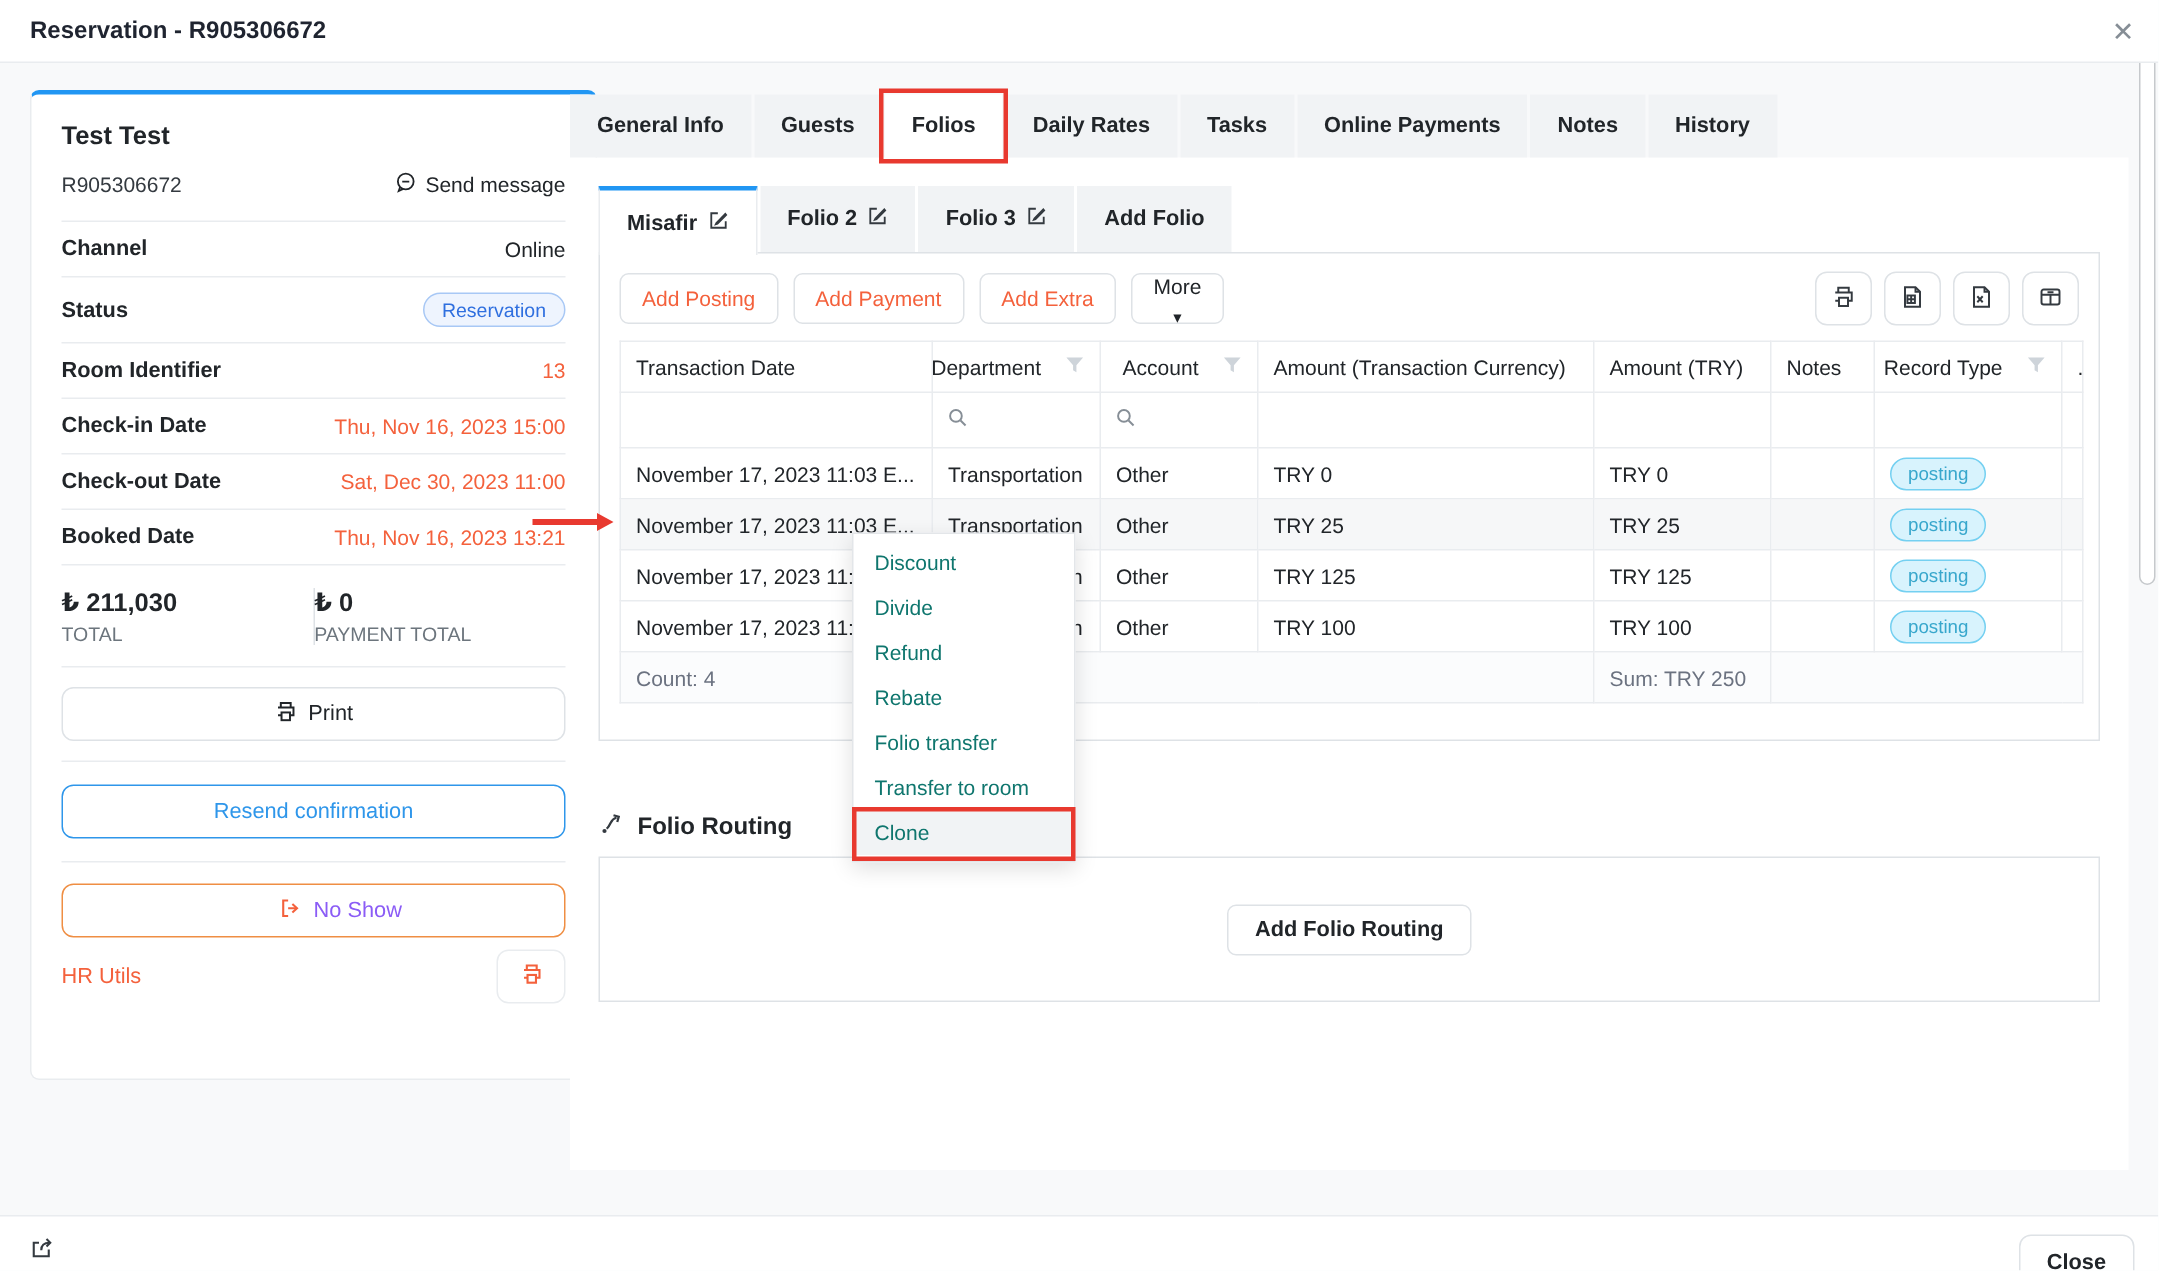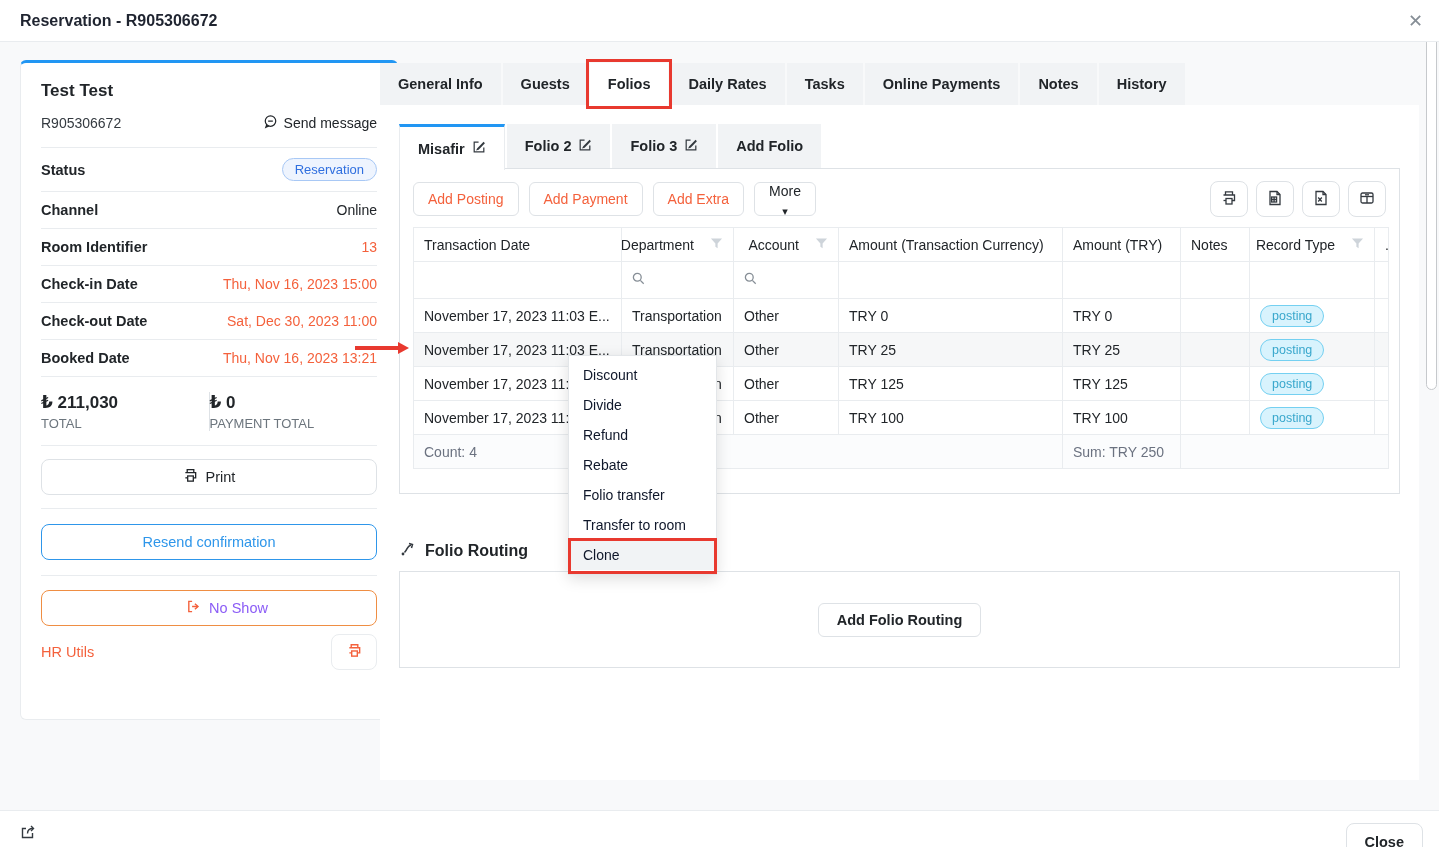--- a/index.html
+++ b/index.html
@@ -73,21 +73,21 @@
   .th-flex { display:flex; align-items:center; justify-content:flex-end; gap:16px; }
   .filter-cell { height:37px !important; color:#868e96; }
   .row-alt td { background:#f6f7f8; }
   tfoot td { background:#fbfcfd; border-top:1px solid #dee2e6 !important; color:#6b7280; font-weight:700; }
   .badge-posting { background:#d8f3fd; border:1px solid #74d0f1; color:#38a7cc; font-size:12.5px;
     padding:3px 11px; border-radius:11px; display:inline-block; }
 
   
   .ctx-menu { position:absolute; left:568px; top:355px; width:149px; background:#fff; border:1px solid #e3e6e9;
     box-shadow:0 4px 14px rgba(0,0,0,.13); padding:4px 0; z-index:10; }
-  .ctx-item { padding:6px 14px; font-size:14px; color:#0f172a; height:30px; display:flex; align-items:center; cursor:pointer; }
+  .ctx-item { padding:6px 14px; font-size:14px; color:#0f766e; height:30px; display:flex; align-items:center; cursor:pointer; }
   .ctx-clone-wrap { position:relative; }
   .ctx-clone-wrap .ctx-item { background:#f1f3f5; }
   .red-box-clone { position:absolute; left:-1px; right:-1px; top:-2px; bottom:-4px; border:3px solid #e8392f; pointer-events:none; }
 
   
   .annot-arrow { position:absolute; left:355px; top:342px; width:54px; height:12px; z-index:6; pointer-events:none; }
   .annot-arrow .shaft { position:absolute; left:0; top:4px; width:44px; height:4px; background:#e8392f; }
   .annot-arrow .head { position:absolute; right:0; top:0; width:0; height:0;
     border-left:11px solid #e8392f; border-top:6px solid transparent; border-bottom:6px solid transparent; }
 
@@ -132,26 +132,26 @@
           <svg width="15" height="15" viewBox="0 0 16 16" fill="none" stroke="#212529" stroke-width="1.3">
             <circle cx="8" cy="7.5" r="5.6"></circle>
               <path d="M4 11.5 L3 14.2 L6.2 12.8"></path>
               <path d="M5.5 7.5 h5"></path>
           </svg>
         </span>
         <span>Send message</span>
       </span>
     </div>
     <div class="side-row">
+      <span class="lbl">Channel</span>
+      <span>Online</span>
+    </div>
+    <div class="side-row">
       <span class="lbl">Status</span>
       <span class="badge-status">Reservation</span>
-    </div>
-    <div class="side-row">
-      <span class="lbl">Channel</span>
-      <span>Online</span>
     </div>
     <div class="side-row">
       <span class="lbl">Room Identifier</span>
       <span class="val-orange">13</span>
     </div>
     <div class="side-row">
       <span class="lbl">Check-in Date</span>
       <span class="val-orange">Thu, Nov 16, 2023 15:00</span>
     </div>
     <div class="side-row">

